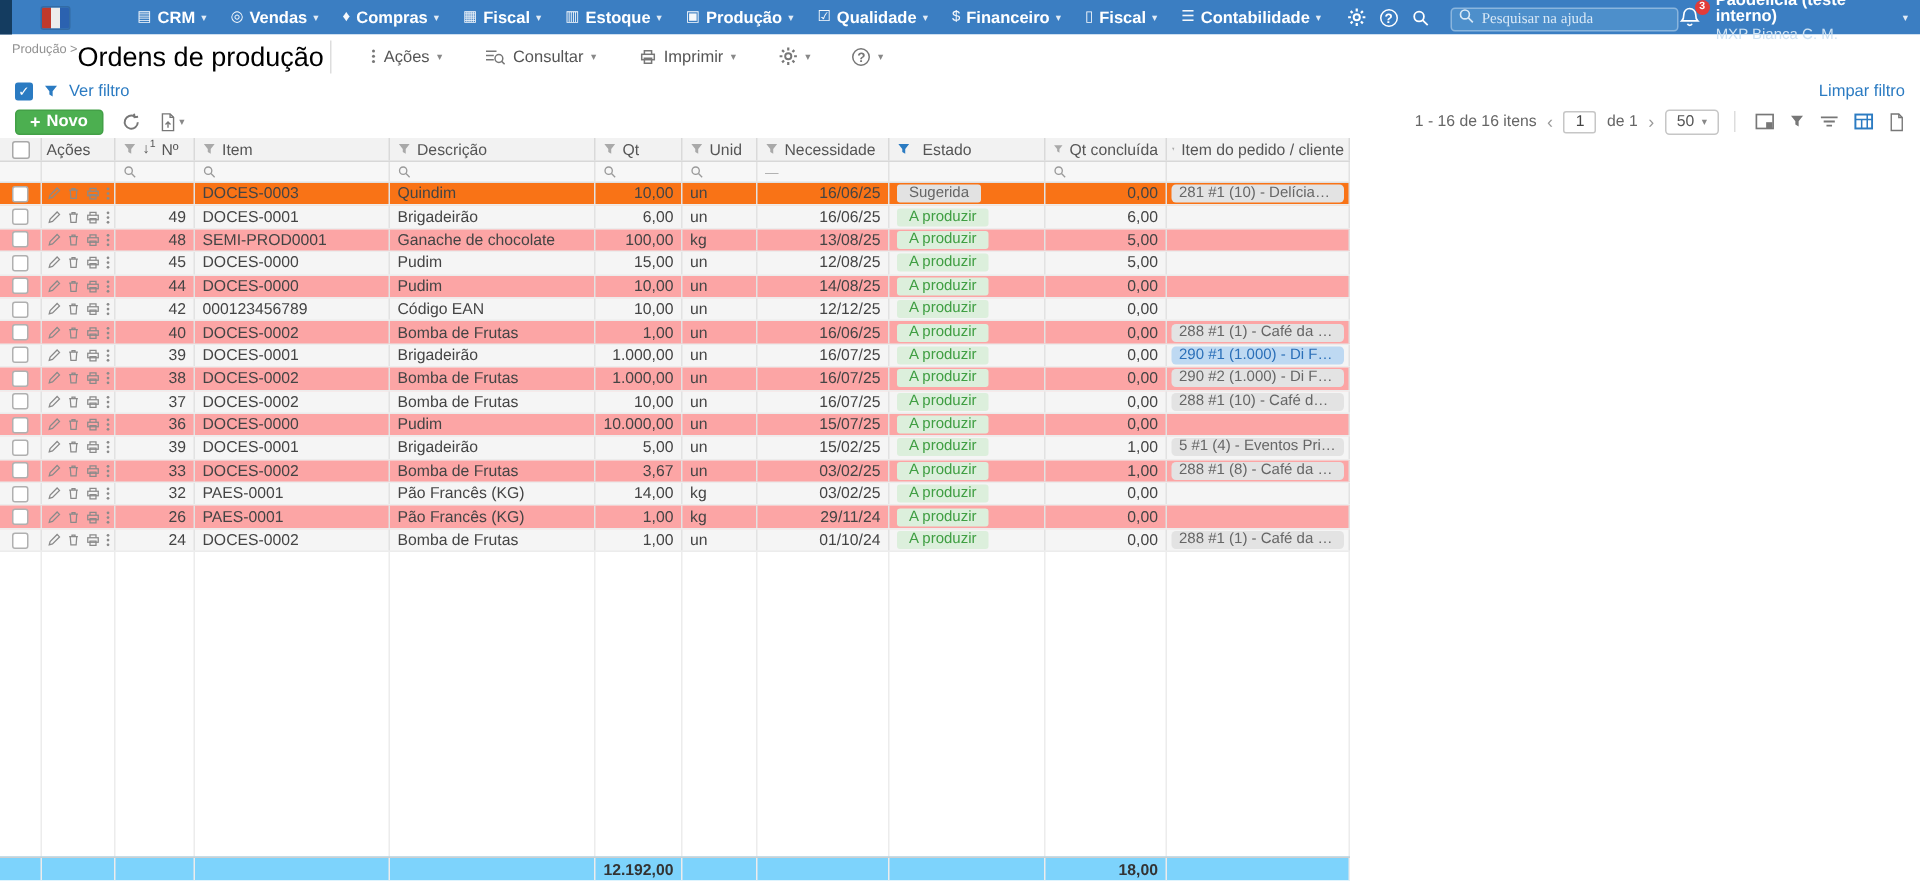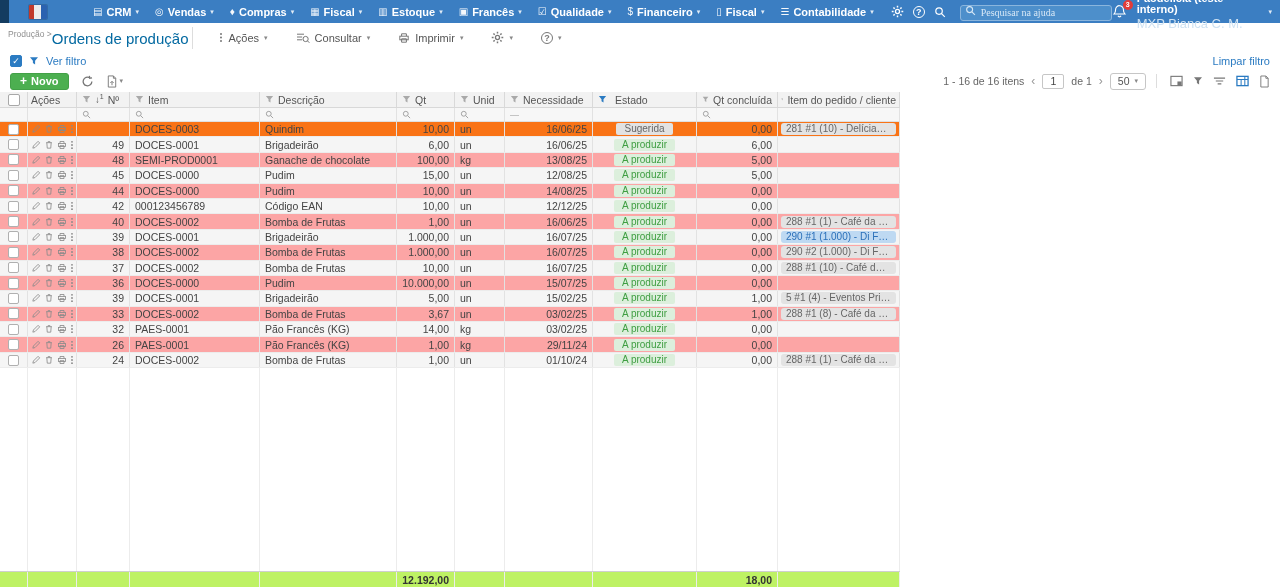--- a/index.html
+++ b/index.html
@@ -21,26 +21,26 @@
   .searchwrap{position:relative;margin-left:14px}
   .searchwrap .ic{position:absolute;left:5px;top:3px;color:#d8e8f6}
   .tb-search{width:152px;height:16px;background:#4d8fcb;border:1px solid #8ab5dd;border-radius:3px;color:#fff;font-size:10px;padding:0 4px 0 20px;outline:none;font-family:Liberation Serif, serif}
   .tb-search::placeholder{color:#d8e8f6}
   .tb-spacer{flex:1}
   .bellwrap{position:relative;margin-right:10px;cursor:pointer;color:#fff}
   .bellbadge{position:absolute;top:-4px;right:-6px;background:#e23c39;color:#fff;font-size:7px;font-weight:bold;border-radius:50%;min-width:10px;height:10px;line-height:10px;text-align:center;padding:0 1px}
   .userblock{display:flex;align-items:center;gap:6px;margin-right:8px;cursor:pointer}
   .unames{display:flex;flex-direction:column;align-items:flex-start;line-height:1}
   .uname{font-size:11px;font-weight:bold}
-  .uorg{font-size:13px;color:#cfe2f2;margin-top:2px}
+  .uorg{font-size:10px;color:#cfe2f2;margin-top:2px}
   
   .pagehead{height:29px;display:flex;align-items:center;padding-left:8px;background:#fff}
   .crumbs{display:flex;flex-direction:row;line-height:1;min-width:117px}
   .breadcrumb{font-size:8.5px;color:#909090}
-  .page-title{font-size:15px;color:#0369a1;margin-top:1px;white-space:nowrap}
+  .page-title{font-size:18px;color:#000000;margin-top:1px;white-space:nowrap}
   .ph-div{width:1px;height:22px;background:#ddd;margin:0 12px 0 4px}
   .ph-menu{display:flex;align-items:center;gap:5px;color:#555;font-size:11px;cursor:pointer;padding:0 14px;white-space:nowrap}
   .ph-menu .caret{color:#888;opacity:1}
   .ph-menu .ic{color:#777}
   
   .filterline{height:18px;display:flex;align-items:center;padding:0 10px;justify-content:space-between}
   .fl-left{display:flex;align-items:center;gap:7px}
   .cb{width:12px;height:12px;border:1px solid #a8a8a8;border-radius:2px;background:#fff;display:inline-flex;align-items:center;justify-content:center;cursor:pointer}
   .cb-on{background:#2b7bc2;border-color:#2b7bc2;color:#fff;font-size:9px;font-weight:bold}
   .bluelink{color:#2b7bc2;font-size:11px;cursor:pointer;text-decoration:none}
@@ -58,21 +58,21 @@
   .al-div{width:1px;height:14px;background:#ddd;margin:0 3px}
   .al-right .al-ico{margin-left:3px}
   .ico-blue{color:#2b7bc2}
   
   .grid{height:495px;width:900px;display:flex;flex-direction:column;font-size:10.5px;color:#444}
   .trow{display:flex;width:900px;flex:0 0 auto}
   .cell{height:100%;display:flex;align-items:center;padding:0 5px;border-right:1px solid #e2e2e2;overflow:hidden;white-space:nowrap}
   .c-check{width:28px;justify-content:center;padding:0}
   .c-acoes{width:49px;gap:3px;padding:0 3px}
   .c-num{width:53px}.c-item{width:130px}.c-desc{width:137px}.c-qt{width:58px}.c-unid{width:50px}
-  .c-need{width:88px}.c-estado{width:104px;justify-content:center}.c-qtc{width:81px}.c-ped{width:122px;padding:0 3px}
+  .c-need{width:88px}.c-estado{width:104px;justify-content:flex-start}.c-qtc{width:81px}.c-ped{width:122px;padding:0 3px}
   .r{justify-content:flex-end}
   .thead{height:16px;background:#f2f2f2;border-bottom:1px solid #d8d8d8;color:#555;font-size:10.5px}
   .thead .cell{gap:4px;border-right:1px solid #d9d9d9}
   .fun{color:#a9a9a9}.fun-active{color:#2b7bc2}
   .sort{font-size:9.5px;color:#555}.sort sup{font-size:7px}
   .tfilter{height:14px;background:#f7f7f7;border-bottom:1px solid #e0e0e0;color:#9a9a9a}
   .tfilter .cell{border-right:1px solid #e2e2e2}
   .dashph{font-size:9px;color:#aaa}
   .tbody{display:flex;flex-direction:column}
   .drow{height:15.4px;border-bottom:1px solid #ececec;cursor:default;background:#fca5a5}
@@ -80,21 +80,21 @@
   .r-first{background:#f97316}
   .rcb{width:11px;height:11px;border:1px solid #b0b0b0;border-radius:2px;background:#fff;cursor:pointer}
   .ric{color:#8a8a8a;cursor:pointer;display:flex;align-items:center}
   .badge{font-size:10px;line-height:12px;padding:0 8px;border-radius:2px}
   .b-prod{background:#dcefdc;color:#3f9e42}
   .b-sug{background:#e2e2e2;color:#666}
   .chip{font-size:10px;line-height:12px;background:#e3e3e3;color:#666;border-radius:3px;padding:0 5px;max-width:115px;overflow:hidden;text-overflow:ellipsis;white-space:nowrap;cursor:pointer}
   .chip-blue{background:#bed9f2;color:#2a6fb8}
   .filler{flex:1 1 auto;background:#fff}
   .filler .cell{border-right:1px solid #ececec}
-  .tfoot{height:16px;border-top:1px solid #cfcfcf;background:#bef264;font-weight:bold;color:#333}
+  .tfoot{height:16px;border-top:1px solid #cfcfcf;background:#7dd3fc;font-weight:bold;color:#333}
   .tfoot .cell{border-right:1px solid #ececec}
 </style>
 </head>
 <body>
 
 <svg width="0" height="0" style="position:absolute">
   <symbol id="i-funnel" viewBox="0 0 10 10">
       <path d="M1 1.2h8L6.1 4.8v3.6L3.9 7V4.8L1 1.2z" fill="currentColor"></path>
     </symbol>
   <symbol id="i-mag" viewBox="0 0 10 10">
@@ -193,21 +193,21 @@
   </div>
 
   <div class="menu-item">
     <span class="mi">▥</span>
     <span class="ml">Estoque</span>
     <span class="caret">▾</span>
   </div>
 
   <div class="menu-item">
     <span class="mi">▣</span>
-    <span class="ml">Francês</span>
+    <span class="ml">Produção</span>
     <span class="caret">▾</span>
   </div>
 
   <div class="menu-item">
     <span class="mi">☑</span>
     <span class="ml">Qualidade</span>
     <span class="caret">▾</span>
   </div>
 
   <div class="menu-item">

